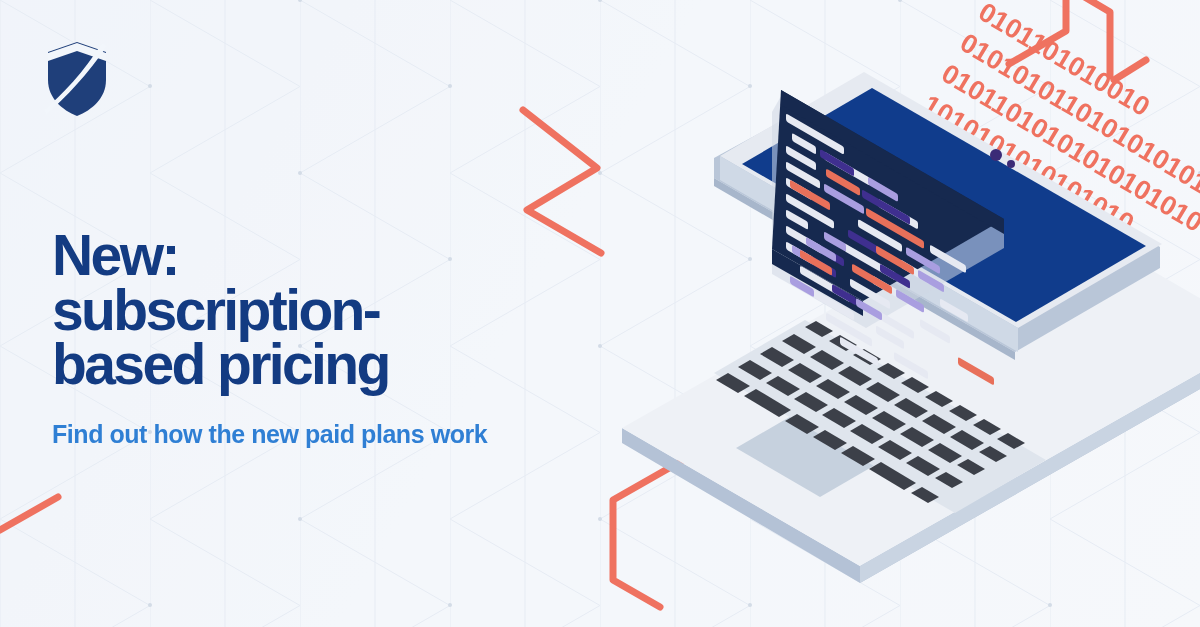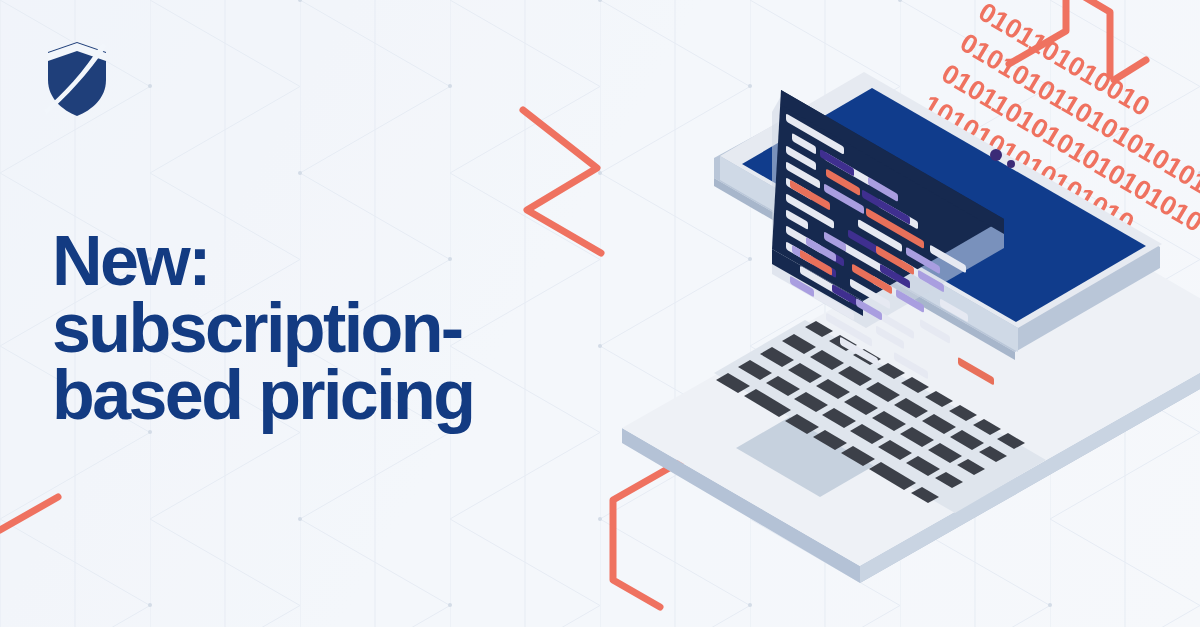--- a/index.html
+++ b/index.html
@@ -17,21 +17,21 @@
 
   
   #logo{position:absolute;left:44px;top:40px;width:66px;height:78px;}
 
   
   #textblock{position:absolute;left:52px;top:228px;width:600px;}
   #headline{
     margin:0;
     font-family:"Liberation Sans", sans-serif;
     font-weight:bold;
-    font-size:70px;
+    font-size:57px;
     line-height:0.96;
     letter-spacing:-2.6px;
     color:#133b82;
     white-space:pre-line;
   }
   #subtitle{
     margin:0;
     padding-top:28px;
     font-family:"Liberation Sans", sans-serif;
     font-weight:bold;
@@ -269,15 +269,16 @@
   <svg id="logo" viewBox="0 0 66 78">
     <path d="M33 2 L62 12 L62 40 C62 58 48 70 33 76 C18 70 4 58 4 40 L4 12 Z" fill="#1f3f7a"></path>
     <path d="M4 13 L33 3 L62 13 L62 21 L33 11 L4 21 Z" fill="#f2f6fb"></path>
     <path d="M2 75 C22 57 44 34 63 6 L58 3 C40 32 18 55 0 70 Z" fill="#f2f6fb"></path>
   </svg>
 
   <div id="textblock">
     <h1 id="headline">New:
 subscription-
 based pricing</h1>
+    <p id="subtitle">Find out how the new paid plans work</p>
   </div>
 
 </div>
 
 </body></html>

